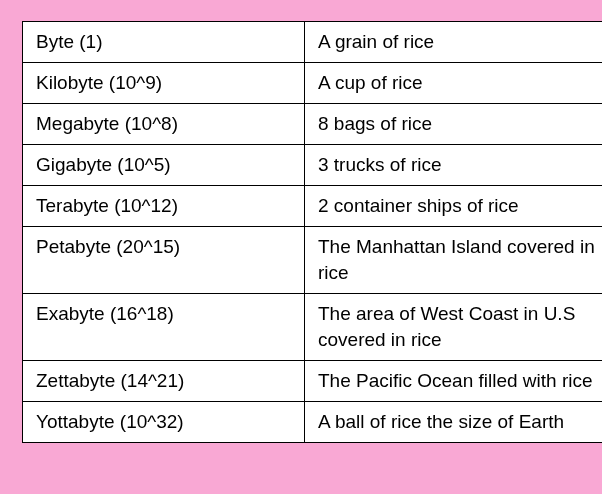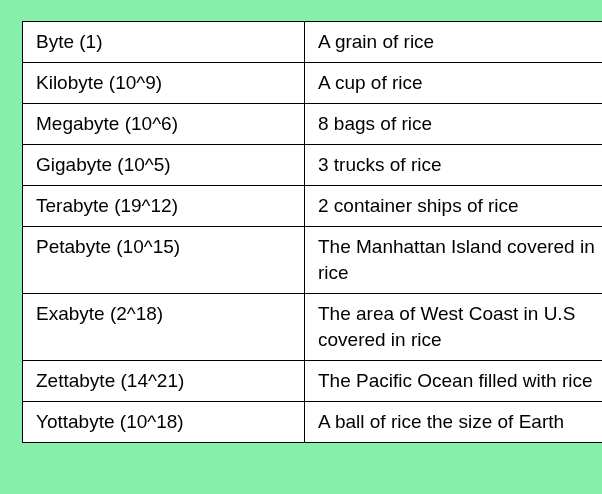--- a/index.html
+++ b/index.html
@@ -7,21 +7,21 @@
     padding: 0;
   }
   body {
     font-family: "Liberation Sans", "DejaVu Sans", sans-serif;
     background: #ffffff;
   }
   .page {
     position: relative;
     width: 602px;
     height: 494px;
-    background: #86efac;
+    background: #f9a8d4;
     overflow: hidden;
   }
   table.rice-table {
     position: absolute;
     left: 22px;
     top: 21px;
     width: 555px;
     border-collapse: collapse;
     table-layout: fixed;
     background: #ffffff;
@@ -47,42 +47,42 @@
     <tbody>
       <tr>
         <td class="col-unit">Byte (1)</td>
         <td class="col-analogy">A grain of rice</td>
       </tr>
       <tr>
         <td class="col-unit">Kilobyte (10^9)</td>
         <td class="col-analogy">A cup of rice</td>
       </tr>
       <tr>
-        <td class="col-unit">Megabyte (10^6)</td>
+        <td class="col-unit">Megabyte (10^8)</td>
         <td class="col-analogy">8 bags of rice</td>
       </tr>
       <tr>
         <td class="col-unit">Gigabyte (10^5)</td>
         <td class="col-analogy">3 trucks of rice</td>
       </tr>
       <tr>
-        <td class="col-unit">Terabyte (19^12)</td>
+        <td class="col-unit">Terabyte (10^12)</td>
         <td class="col-analogy">2 container ships of rice</td>
       </tr>
       <tr>
-        <td class="col-unit">Petabyte (10^15)</td>
+        <td class="col-unit">Petabyte (20^15)</td>
         <td class="col-analogy">The Manhattan Island covered in rice</td>
       </tr>
       <tr>
-        <td class="col-unit">Exabyte (2^18)</td>
+        <td class="col-unit">Exabyte (16^18)</td>
         <td class="col-analogy">The area of West Coast in U.S covered in rice</td>
       </tr>
       <tr>
         <td class="col-unit">Zettabyte (14^21)</td>
         <td class="col-analogy">The Pacific Ocean filled with rice</td>
       </tr>
       <tr>
-        <td class="col-unit">Yottabyte (10^18)</td>
+        <td class="col-unit">Yottabyte (10^32)</td>
         <td class="col-analogy">A ball of rice the size of Earth</td>
       </tr>
     </tbody>
   </table>
 </div>
 
 </body></html>

